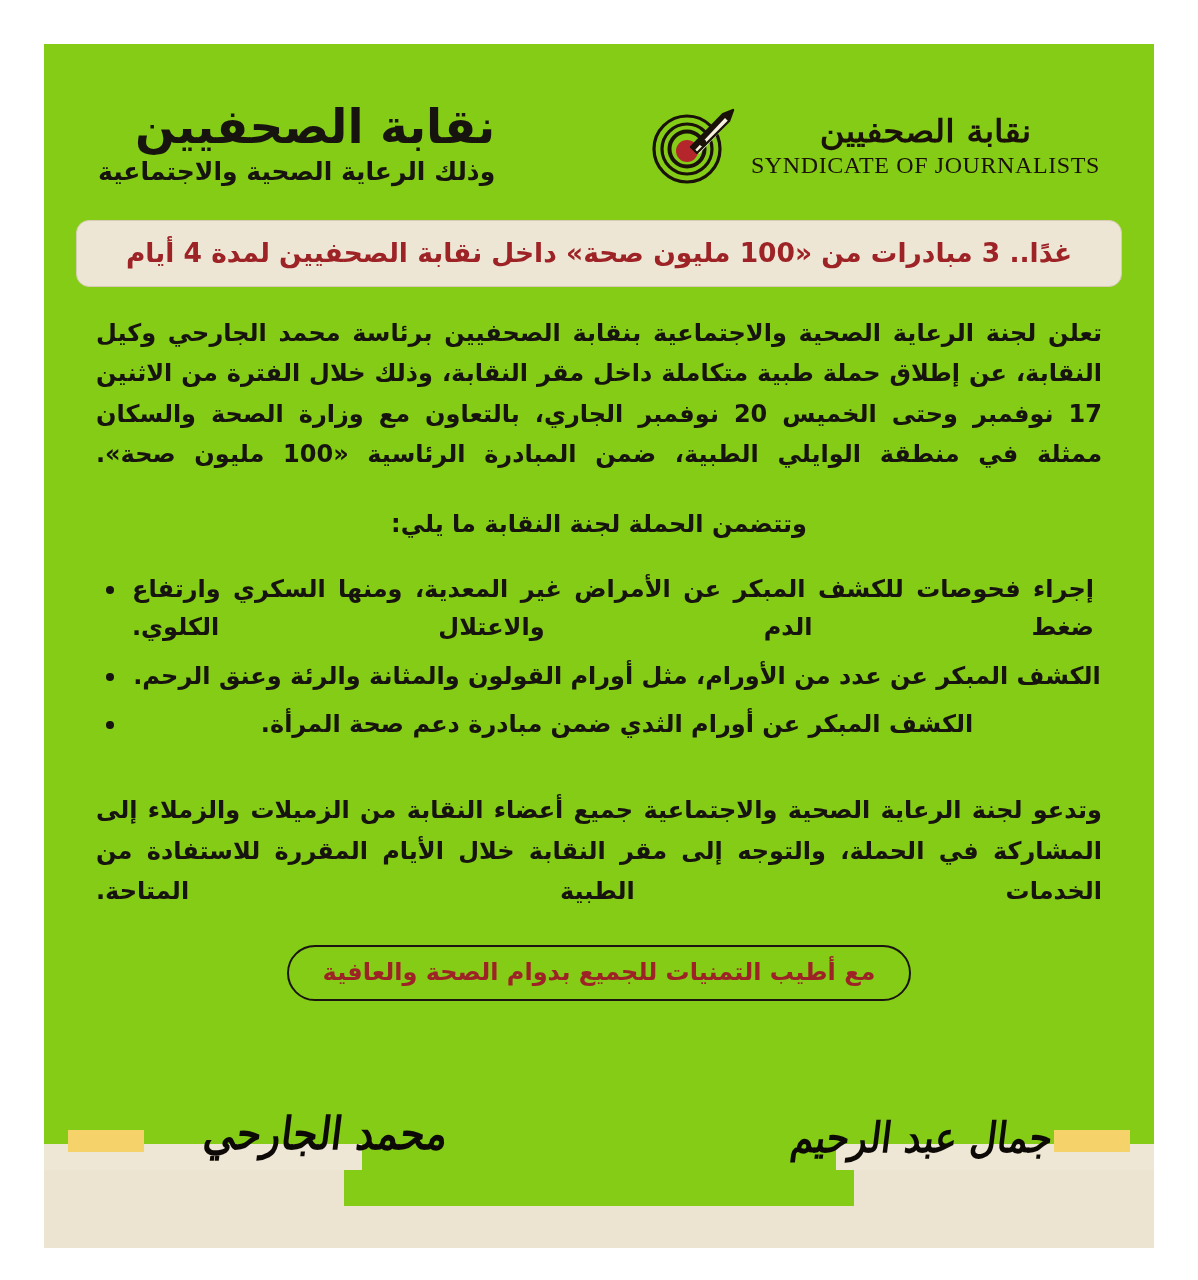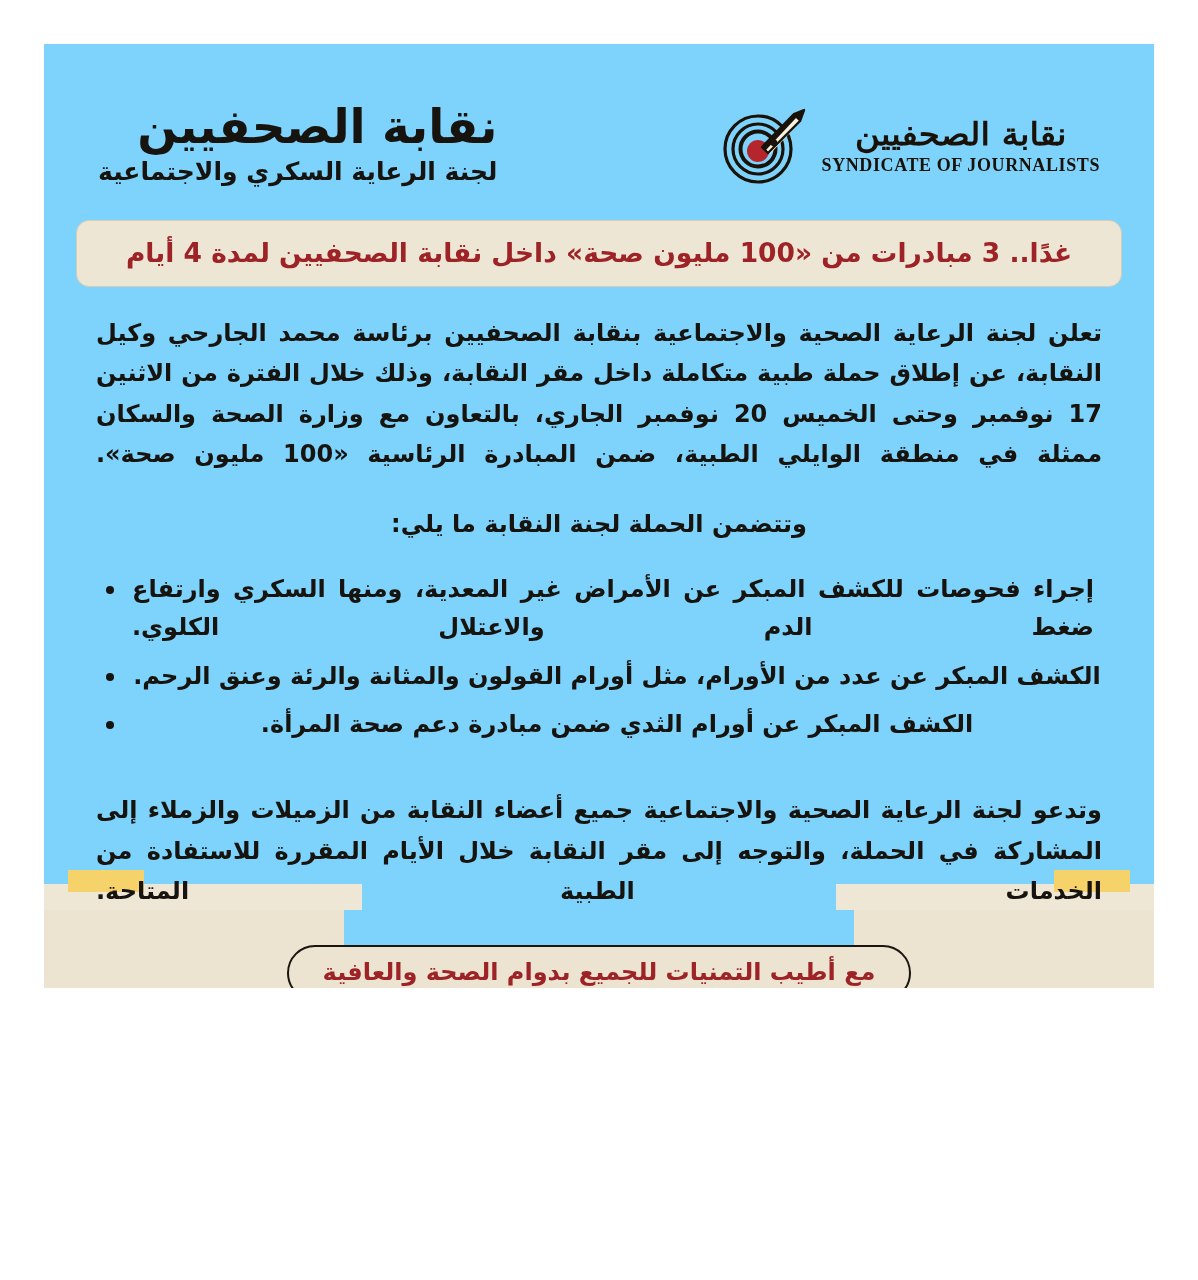--- a/index.html
+++ b/index.html
@@ -14,22 +14,22 @@
     font-family: "DejaVu Sans", "Liberation Sans", sans-serif;
     overflow: hidden;
   }
 
   
   .page {
     position: absolute;
     left: 44px;
     top: 44px;
     width: 1110px;
-    height: 944px;
-    background: #7dd3fc;
+    height: 1204px;
+    background: #84cc16;
     box-sizing: border-box;
     overflow: hidden;
   }
 
   
   .header {
     position: relative;
     height: 170px;
     display: flex;
     flex-direction: row-reverse;
@@ -79,22 +79,22 @@
     font-size: 34px;
     font-weight: 700;
     color: #1a1209;
     font-family: "DejaVu Serif", "Liberation Serif", serif;
     white-space: nowrap;
     transform: scaleY(0.92);
     letter-spacing: -1px;
   }
   .logo-en {
     font-family: "Liberation Serif", "DejaVu Serif", serif;
-    font-size: 18px;
-    font-weight: 700;
+    font-size: 24px;
+    font-weight: 400;
     letter-spacing: 0.6px;
     color: #1a1209;
     white-space: nowrap;
     margin-top: 5px;
     direction: ltr;
   }
 
   
   .headline-wrap {
     padding: 0 32px;
@@ -265,21 +265,21 @@
     <div class="gold gold-l"></div>
     <div class="gold gold-r"></div>
   </div>
 
   <div class="content-layer">
 
     <div class="header">
 
       <div class="org-block">
         <div class="org-title">نقابة الصحفيين</div>
-        <div class="org-sub">لجنة الرعاية السكري والاجتماعية</div>
+        <div class="org-sub">وذلك الرعاية الصحية والاجتماعية</div>
       </div>
 
       <div class="logo-block">
         <div class="logo-mark">
           <svg viewBox="0 0 92 86" width="92" height="86" aria-hidden="true">
             <g>
               <circle cx="42" cy="47" r="33" fill="none" stroke="#1a1209" stroke-width="3.2"></circle>
               <circle cx="42" cy="47" r="25" fill="none" stroke="#1a1209" stroke-width="3.2"></circle>
               <circle cx="42" cy="47" r="17.5" fill="none" stroke="#1a1209" stroke-width="4"></circle>
               <path d="M42 30 a17.5 17.5 0 1 1 -0.1 0 Z" fill="none"></path>

